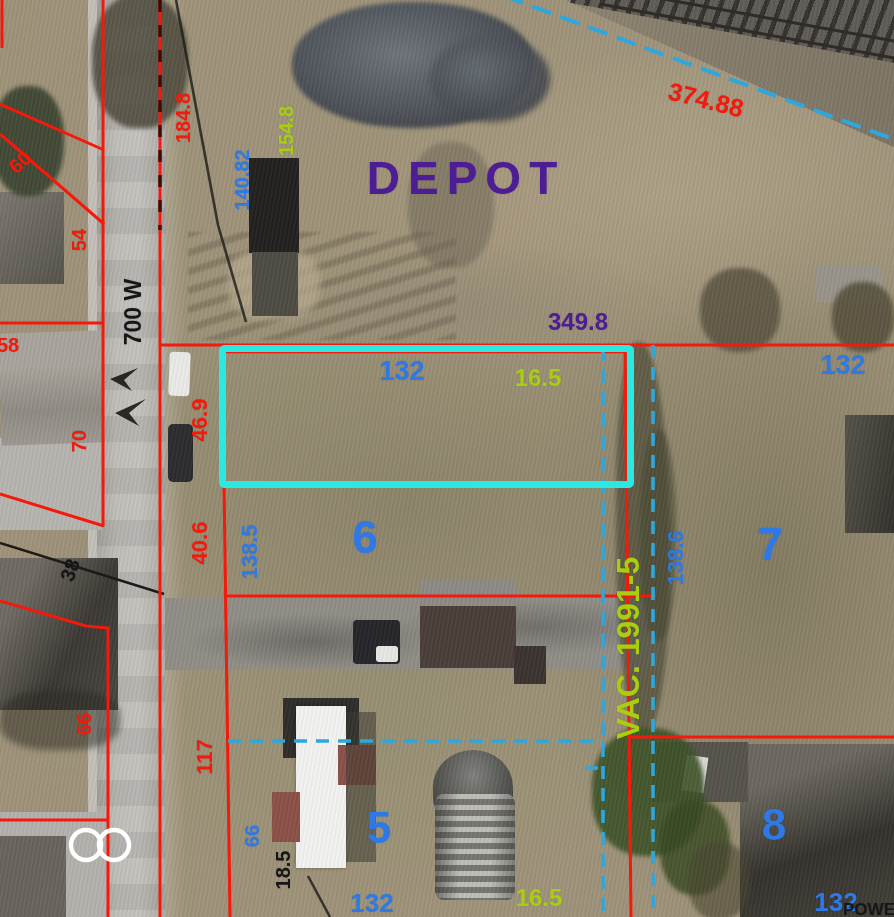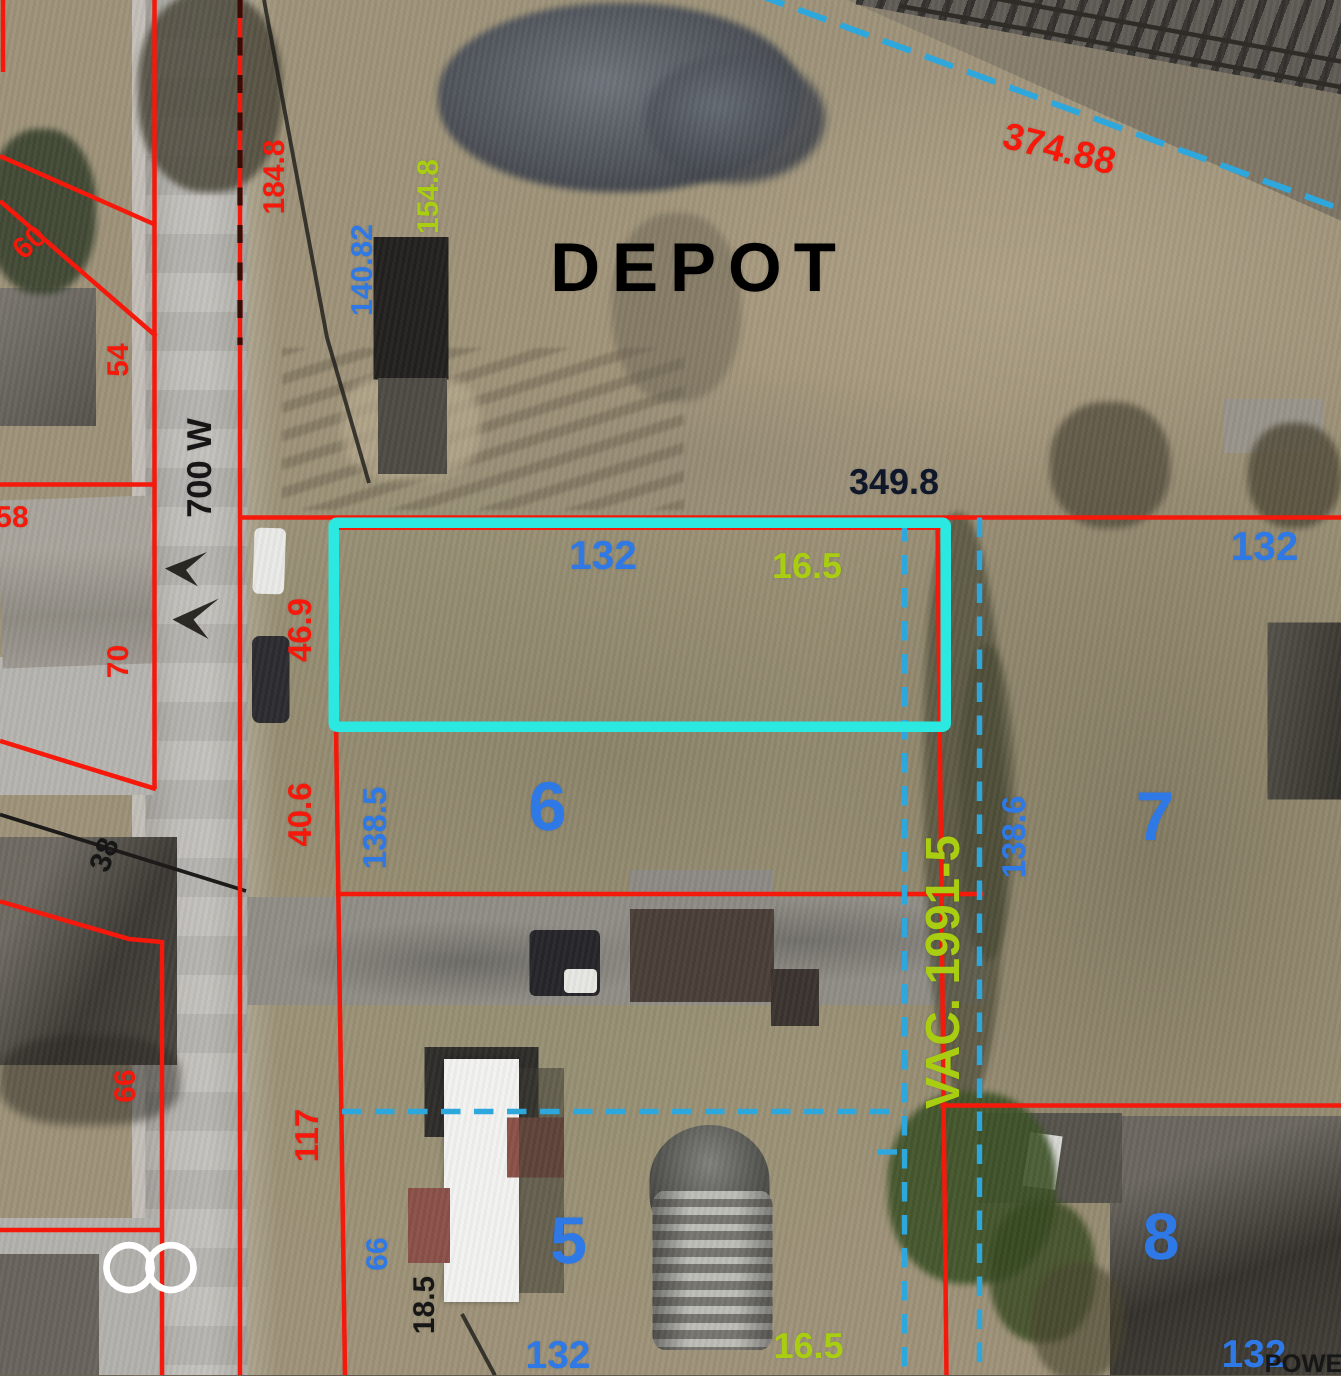--- a/index.html
+++ b/index.html
@@ -241,23 +241,23 @@
     <g>
       <path class="arrow" d="M138,368 L110,379 L132,391 L124,380 Z"></path>
       <path class="arrow" d="M146,399 L115,413 L139,426 L129,413 Z"></path>
     </g>
   </svg>
 
   <div id="labels-layer">
       <div class="map-label" style="left: 183px; top: 118px; font-size: 20px; color: rgb(245, 25, 12); transform: translate(-50%, -50%) rotate(-90deg);">184.8</div>
       <div class="map-label" style="left: 286px; top: 131px; font-size: 20px; color: rgb(169, 206, 17); transform: translate(-50%, -50%) rotate(-90deg);">154.8</div>
       <div class="map-label" style="left: 242px; top: 180px; font-size: 20px; color: rgb(46, 121, 230); transform: translate(-50%, -50%) rotate(-90deg);">140.82</div>
-      <div class="map-label" style="left: 466px; top: 178px; font-size: 46px; color: #000000; transform: translate(-50%, -50%) rotate(0deg); letter-spacing: 8px; text-align: center;">DEPOT</div>
+      <div class="map-label" style="left: 466px; top: 178px; font-size: 46px; color: #4c1d95; transform: translate(-50%, -50%) rotate(0deg); letter-spacing: 8px; text-align: center;">DEPOT</div>
       <div class="map-label" style="left: 706px; top: 100px; font-size: 25px; color: rgb(245, 25, 12); transform: translate(-50%, -50%) rotate(14deg);">374.88</div>
-      <div class="map-label" style="left: 578px; top: 322px; font-size: 24px; color: #0f172a; transform: translate(-50%, -50%) rotate(0deg); margin-left: 18px;">349.8</div>
+      <div class="map-label" style="left: 578px; top: 322px; font-size: 24px; color: #4c1d95; transform: translate(-50%, -50%) rotate(0deg);">349.8</div>
       <div class="map-label" style="left: 402px; top: 371px; font-size: 27px; color: rgb(46, 121, 230); transform: translate(-50%, -50%) rotate(0deg);">132</div>
       <div class="map-label" style="left: 538px; top: 378px; font-size: 24px; color: rgb(169, 206, 17); transform: translate(-50%, -50%) rotate(0deg);">16.5</div>
       <div class="map-label" style="left: 843px; top: 365px; font-size: 27px; color: rgb(46, 121, 230); transform: translate(-50%, -50%) rotate(0deg);">132</div>
       <div class="map-label" style="left: 200px; top: 420px; font-size: 22px; color: rgb(245, 25, 12); transform: translate(-50%, -50%) rotate(-90deg);">46.9</div>
       <div class="map-label" style="left: 133px; top: 312px; font-size: 23px; color: rgb(22, 22, 22); transform: translate(-50%, -50%) rotate(-90deg);">700 W</div>
       <div class="map-label" style="left: 20px; top: 162px; font-size: 20px; color: rgb(245, 25, 12); transform: translate(-50%, -50%) rotate(-42deg);">60</div>
       <div class="map-label" style="left: 79px; top: 240px; font-size: 20px; color: rgb(245, 25, 12); transform: translate(-50%, -50%) rotate(-90deg);">54</div>
       <div class="map-label" style="left: 8px; top: 345px; font-size: 20px; color: rgb(245, 25, 12); transform: translate(-50%, -50%) rotate(0deg);">58</div>
       <div class="map-label" style="left: 79px; top: 441px; font-size: 20px; color: rgb(245, 25, 12); transform: translate(-50%, -50%) rotate(-90deg);">70</div>
       <div class="map-label" style="left: 70px; top: 570px; font-size: 20px; color: rgb(22, 22, 22); transform: translate(-50%, -50%) rotate(-70deg);">38</div>

